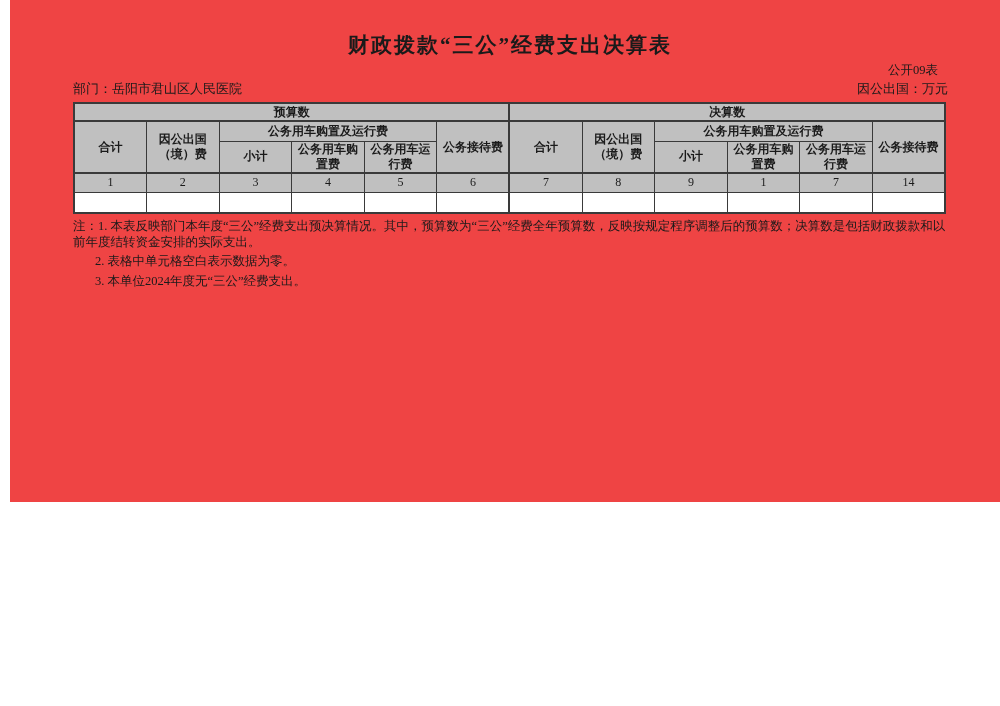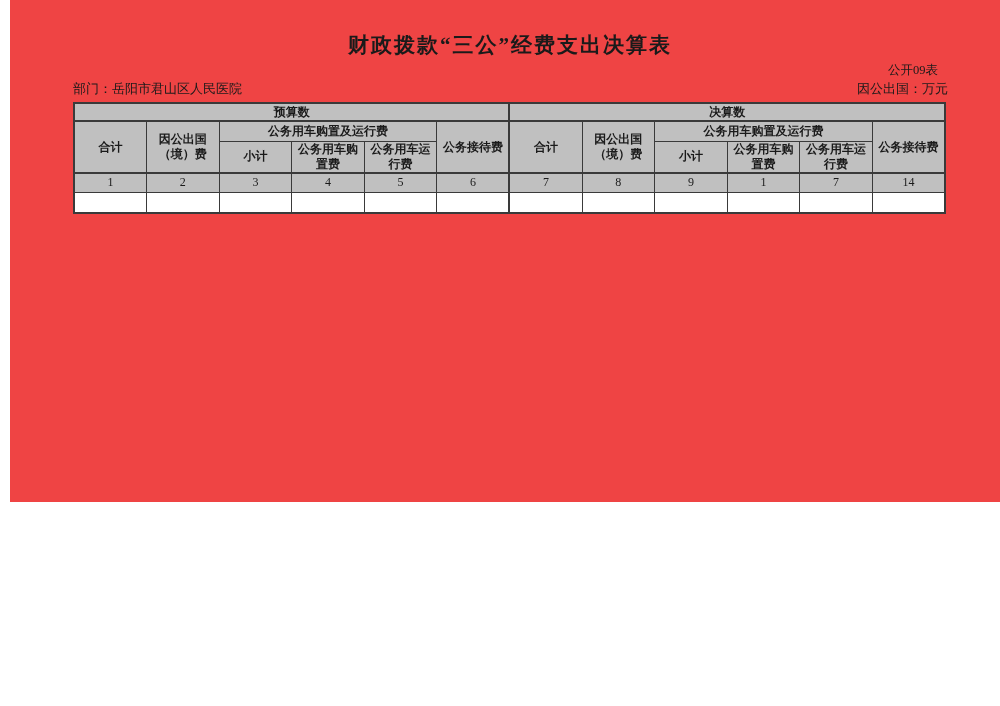--- a/index.html
+++ b/index.html
@@ -143,14 +143,19 @@
         <td class="sec-divider"></td>
         <td></td>
         <td></td>
         <td></td>
         <td></td>
         <td></td>
       </tr>
     </tbody>
   </table>
 
+  <div class="notes">
+    <p>注：1. 本表反映部门本年度“三公”经费支出预决算情况。其中，预算数为“三公”经费全年预算数，反映按规定程序调整后的预算数；决算数是包括财政拨款和以前年度结转资金安排的实际支出。</p>
+    <p class="indented">2. 表格中单元格空白表示数据为零。</p>
+    <p class="indented">3. 本单位2024年度无“三公”经费支出。</p>
+  </div>
 
 </div>
 
 </body></html>

